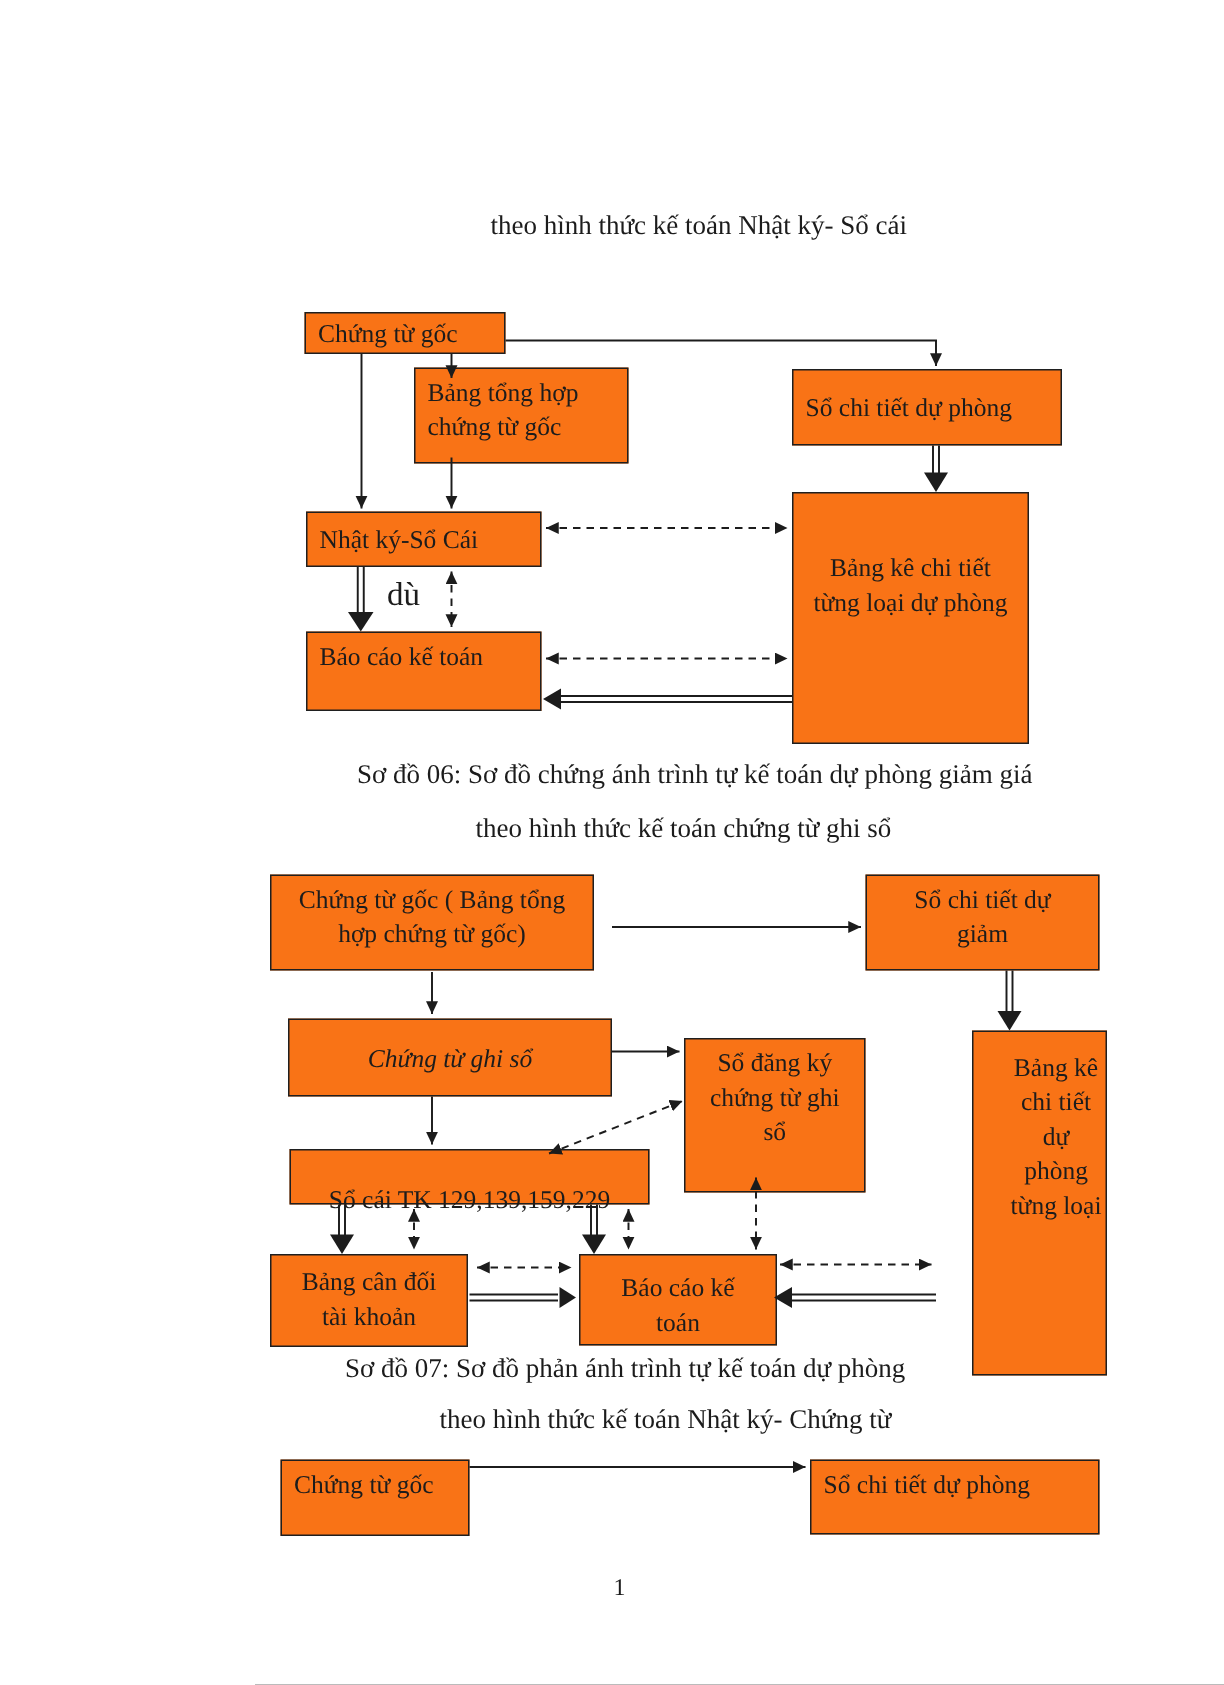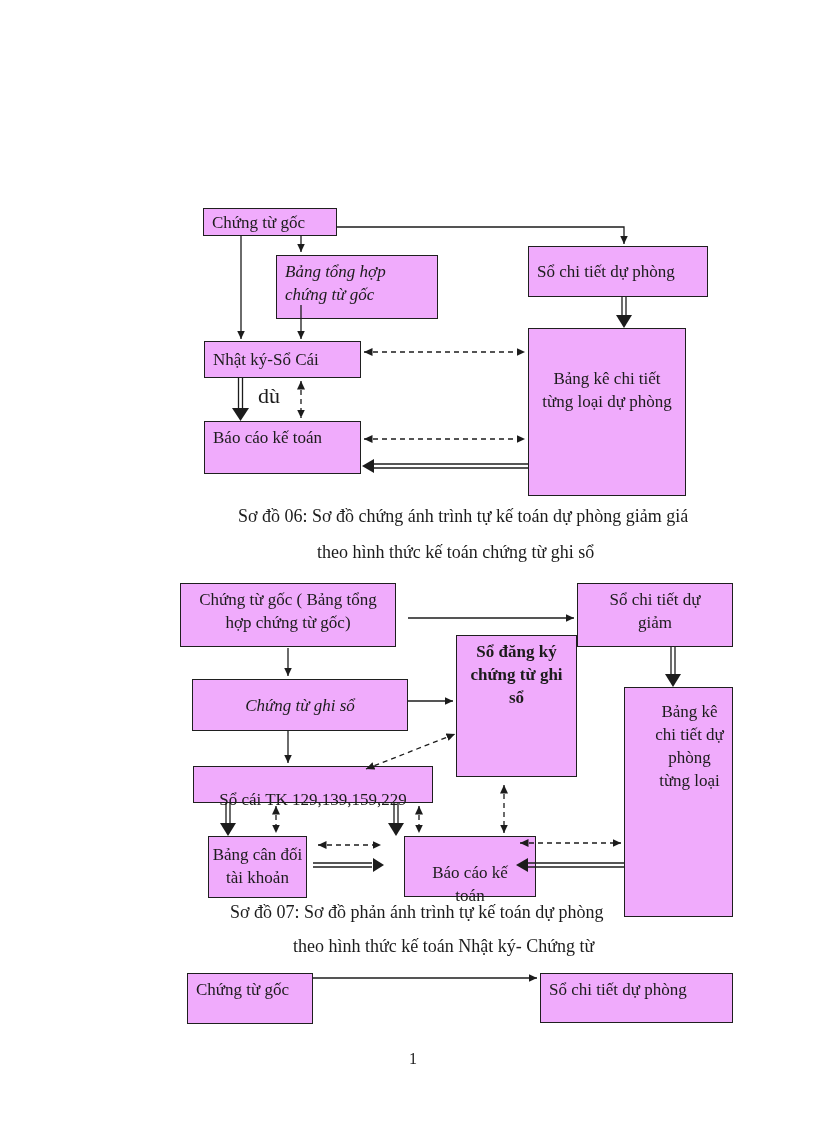--- a/index.html
+++ b/index.html
@@ -3,73 +3,74 @@
 <meta charset="utf-8">
 <style>
   html,body{margin:0;padding:0;background:#888;}
   #page{
     position:relative;width:816px;height:1123px;background:#ffffff;
     margin:0 auto;overflow:hidden;
     font-family:"Liberation Serif","DejaVu Serif",serif;
     color:#1c1c1c;
   }
   .box{
-    position:absolute;background:#f0abfc;border:1.6px solid #1f1f1f;
+    position:absolute;background:#f97316;border:1.6px solid #1f1f1f;
     box-sizing:border-box;font-size:17px;line-height:23px;
     white-space:pre-line;z-index:2;
   }
   .tl{padding:4px 6px 0 8px;}         
   .ctr{text-align:center;padding-top:4px;}
   .vctr{display:flex;align-items:center;padding-left:8px;}
   .cctr{display:flex;align-items:center;justify-content:center;text-align:center;font-style:italic;}
   .cap{
     position:absolute;font-size:18px;white-space:nowrap;z-index:1;
   }
   .freetext{position:absolute;font-size:22px;z-index:2;}
   #arrows{position:absolute;left:0;top:0;z-index:3;pointer-events:none;}
   .ln{stroke:#1c1c1c;stroke-width:1.3;fill:none;}
   .dsh{stroke-dasharray:5 4;}
   .ah{fill:#1c1c1c;stroke:none;}
 
   
   #d1-ctg  {left:203px;top:208px;width:134px;height:28px;}
-  #d1-bth  {left:276px;top:255px;width:162px;height:64px;font-style:italic;}
+  #d1-bth  {left:276px;top:245px;width:143px;height:64px;}
   #d1-sct  {left:528px;top:246px;width:180px;height:51px;}
   #d1-nksc {left:204px;top:341px;width:157px;height:37px;}
   #d1-bc   {left:204px;top:421px;width:157px;height:53px;}
   #d1-bk   {left:528px;top:328px;width:158px;height:168px;padding-top:38px;}
   #d1-du   {left:258px;top:383px;}
 
   
   #d2-ctg  {left:180px;top:583px;width:216px;height:64px;}
   #d2-sct  {left:577px;top:583px;width:156px;height:64px;}
   #d2-ctgs {left:192px;top:679px;width:216px;height:52px;}
-  #d2-sdk  {left:456px;top:635px;width:121px;height:142px;font-weight:bold;}
-  #d2-bk   {left:624px;top:687px;width:109px;height:230px;padding-top:12px;padding-left:22px;}
+  #d2-sdk  {left:456px;top:692px;width:121px;height:103px;}
+  #d2-bk   {left:648px;top:687px;width:90px;height:230px;padding-top:12px;padding-left:22px;}
   #d2-socai{left:193px;top:766px;width:240px;height:37px;padding-top:21px;}
-  #d2-bcd  {left:208px;top:836px;width:99px;height:62px;padding-top:6px;}
-  #d2-bc   {left:404px;top:836px;width:132px;height:61px;padding-top:24px;}
+  #d2-bcd  {left:180px;top:836px;width:132px;height:62px;padding-top:6px;}
+  #d2-bc   {left:386px;top:836px;width:132px;height:61px;padding-top:10px;}
 
   
   #d3-ctg  {left:187px;top:973px;width:126px;height:51px;}
   #d3-sct  {left:540px;top:973px;width:193px;height:50px;}
 
   
   #title1   {left:327px;top:140px;}
   #cap06-1  {left:238px;top:506px;}
   #cap06-2  {left:317px;top:542px;}
   #cap07-1  {left:230px;top:902px;}
   #cap07-2  {left:293px;top:936px;}
   #pagenum  {left:409px;top:1050px;font-size:16px;}
 </style>
 </head>
 <body>
 
 <div id="page">
 
+  <div class="cap" id="title1">theo hình thức kế toán Nhật ký- Sổ cái</div>
   <div class="cap" id="cap06-1">Sơ đồ 06: Sơ đồ chứng ánh trình tự kế toán dự phòng giảm giá</div>
   <div class="cap" id="cap06-2">theo hình thức kế toán chứng từ ghi sổ</div>
   <div class="cap" id="cap07-1">Sơ đồ 07: Sơ đồ phản ánh trình tự kế toán dự phòng</div>
   <div class="cap" id="cap07-2">theo hình thức kế toán Nhật ký- Chứng từ</div>
   <div class="cap" id="pagenum">1</div>
 
   <div class="box vctr" id="d1-ctg">Chứng từ gốc</div>
   <div class="box tl" id="d1-bth">Bảng tổng hợp
 chứng từ gốc</div>
   <div class="box vctr" id="d1-sct">Sổ chi tiết dự phòng</div>

